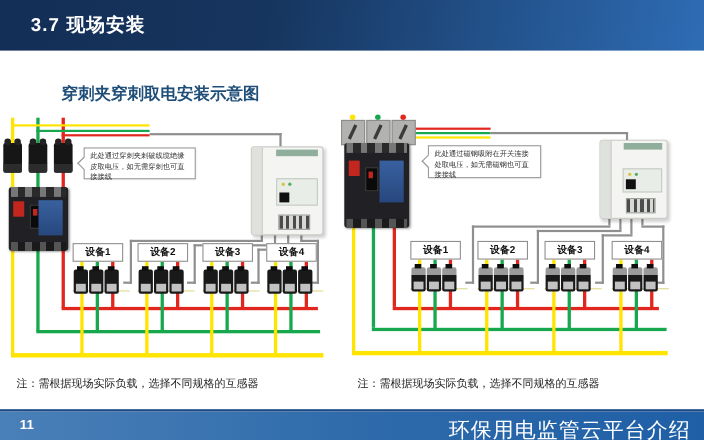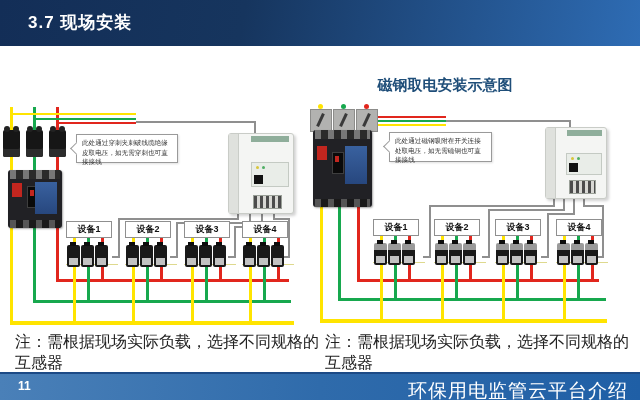--- a/index.html
+++ b/index.html
@@ -16,21 +16,21 @@
   .ftr .pg{position:absolute;left:18px;top:5px;color:#fff;font-size:12px;font-weight:bold;}
   .ftr .tt{position:absolute;right:12px;top:4px;color:#fff;font-size:19px;font-weight:normal;letter-spacing:1px;}
   
   .diag{position:absolute;top:60px;height:300px;}
   #ldiag{left:0;width:320px;}
   #rdiag{left:310px;width:330px;}
   .diag-title{position:absolute;top:16px;left:0;width:100%;text-align:center;
               color:#1f4e79;font-size:15px;font-weight:bold;box-sizing:border-box;}
   #ldiag .diag-title{padding-right:28px;}
   #rdiag .diag-title{padding-right:60px;}
-  .note{position:absolute;left:15px;top:272px;font-size:16px;color:#222;}
+  .note{position:absolute;left:15px;top:282px;font-size:10px;color:#222;}
   
   .w{position:absolute;z-index:1;}
   .wy{background:#ffe400;} .wg{background:#17a84e;} .wr{background:#e1261d;}
   .gl{position:absolute;background:#8f8f8f;z-index:1;}
   .sec{position:absolute;height:1px;background:#ded98e;z-index:1;}
   
   .clamp{position:absolute;width:17px;height:27px;background:#161616;border-radius:2px;z-index:2;
          box-shadow:inset 0 -8px 0 #2c2c2c;}
   .clamp::before,.clamp::after{content:"";position:absolute;top:-4px;width:6px;height:6px;
          background:#222;border-radius:50%;}
@@ -83,20 +83,21 @@
 </head>
 <body>
 
 <div class="slide">
 
   <div class="hdr">
     <div class="t">3.7 现场安装</div>
   </div>
 
   <div class="diag" id="ldiag">
+    <div class="diag-title">穿刺夹穿刺取电安装示意图</div>
 
     <div class="w wy" style="left:10px;top:47px;width:3px;height:215px;"></div>
     <div class="w wg" style="left:33px;top:47px;width:3px;height:194px;"></div>
     <div class="w wr" style="left:56px;top:47px;width:3px;height:173px;"></div>
 
     <div class="w wy" style="left:10px;top:53px;width:126px;height:2px;"></div>
     <div class="w wg" style="left:33px;top:58px;width:103px;height:2px;"></div>
     <div class="w wr" style="left:56px;top:62px;width:80px;height:2px;"></div>
     <div class="gl" style="left:136px;top:61px;width:120px;height:2px;"></div>
     <div class="gl" style="left:254px;top:61px;width:2px;height:13px;"></div>
@@ -187,21 +188,20 @@
     </div>
 
     <div class="w wr" style="left:56px;top:219px;width:233px;height:3px;"></div>
     <div class="w wg" style="left:33px;top:240px;width:258px;height:3px;"></div>
     <div class="w wy" style="left:10px;top:261px;width:284px;height:4px;"></div>
 
     <div class="note">注：需根据现场实际负载，选择不同规格的互感器</div>
   </div>
 
   <div class="diag" id="rdiag">
-    <div class="diag-title">磁钢取电安装示意图</div>
 
     <div class="dot" style="left:8px;top:44px;background:#ffe400;"></div>
     <div class="dot" style="left:31px;top:44px;background:#17a84e;"></div>
     <div class="dot" style="left:54px;top:44px;background:#e1261d;"></div>
     <div class="magnet" style="left:0;top:49px;"></div>
     <div class="magnet" style="left:23px;top:49px;"></div>
     <div class="magnet" style="left:46px;top:49px;"></div>
 
     <div class="w wr" style="left:66px;top:56px;width:70px;height:2px;"></div>
     <div class="w wg" style="left:66px;top:60px;width:70px;height:2px;"></div>

